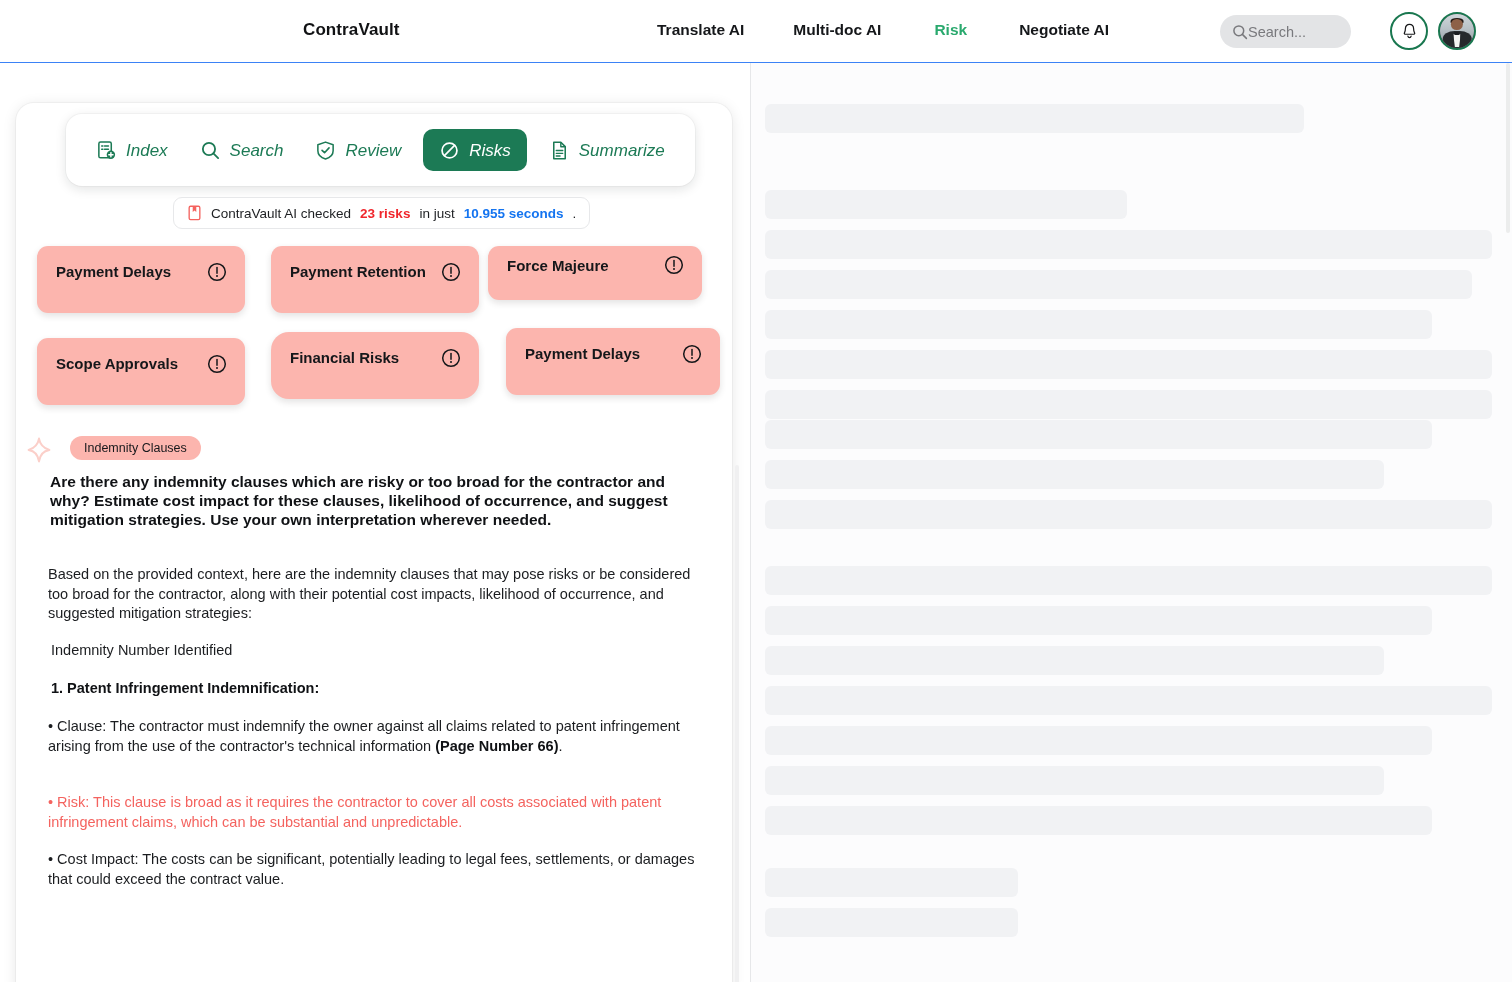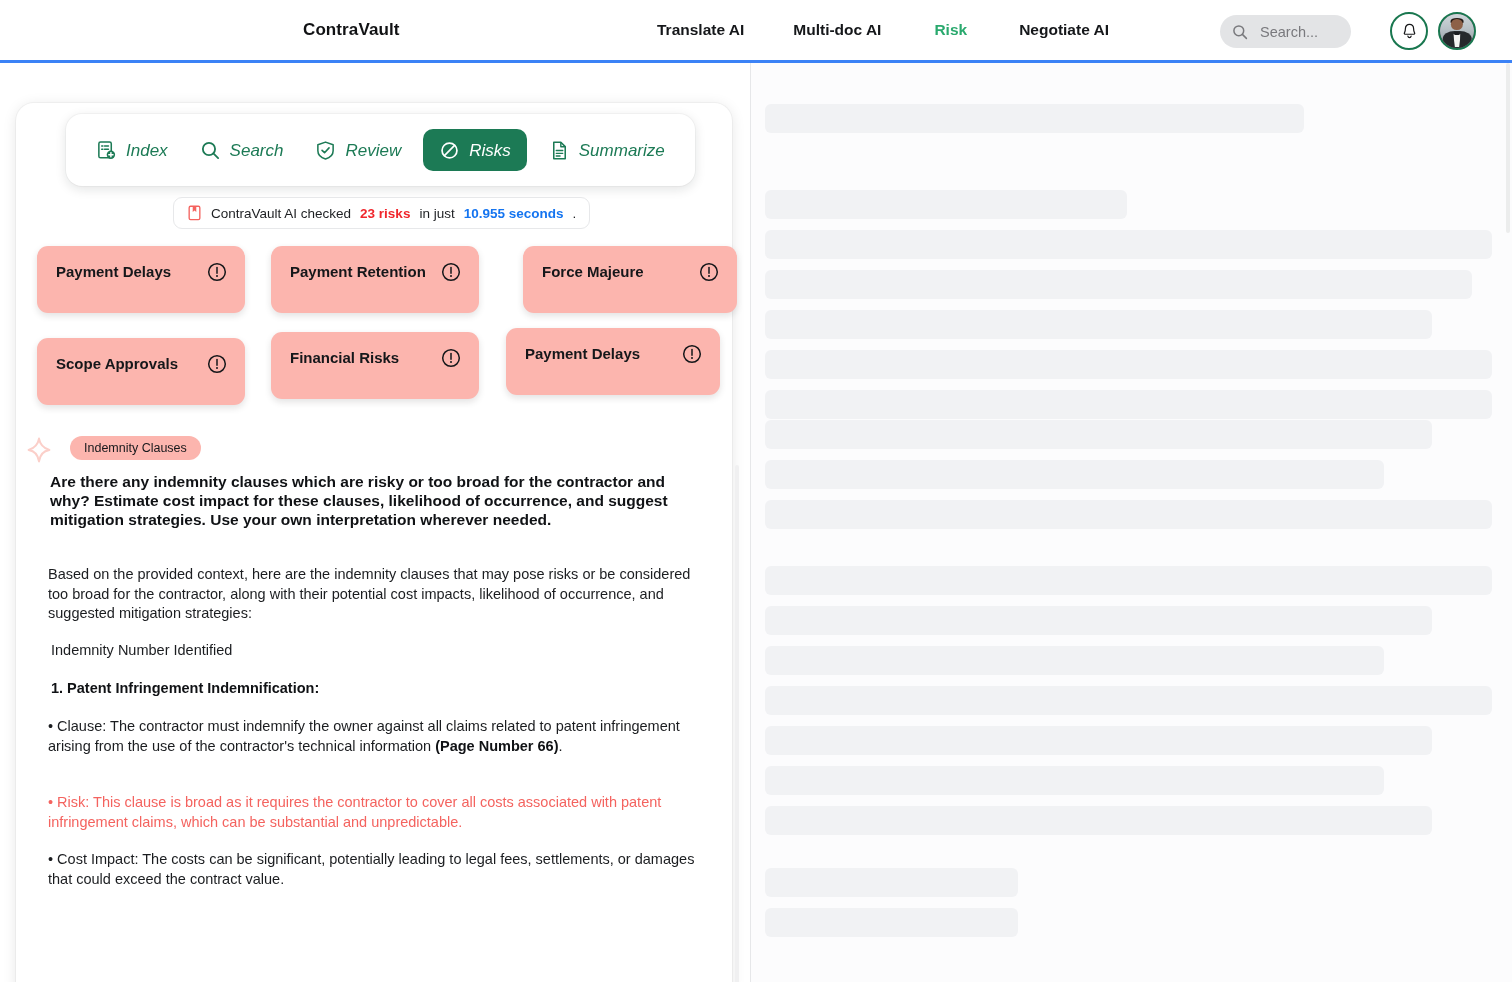--- a/index.html
+++ b/index.html
@@ -8,21 +8,21 @@
     background: #ffffff;
     font-family: "Liberation Sans", sans-serif;
     overflow: hidden;
   }
 
   
   .topbar {
     position: absolute; top: 0; left: 0;
     width: 1512px; height: 63px;
     background: #ffffff;
-    border-bottom: 3px solid #3b82f6;
+    border-bottom: 1px solid #3b82f6;
     display: flex; align-items: center;
   }
   .brand {
     position: absolute; left: 303px; top: 20px;
     font-size: 17px; font-weight: bold; color: #111214;
     letter-spacing: .1px;
   }
   .navlinks {
     position: absolute; left: 657px; top: 21px;
     display: flex; align-items: center; gap: 0; text-align: center;
@@ -33,21 +33,21 @@
   }
   .navlink.active { color: #2aa96e; }
   .nav-gap-1 { width: 49px; }
   .nav-gap-2 { width: 53px; }
   .nav-gap-3 { width: 52px; }
 
   .searchbox {
     position: absolute; left: 1220px; top: 15px;
     width: 131px; height: 33px;
     background: #e3e4e6; border-radius: 17px;
-    display: flex; align-items: center; padding-left: 12px; gap: 12px;
+    display: flex; align-items: center; padding-left: 12px; gap: 0;
     cursor: text;
   }
   .searchbox .ph { font-size: 14.5px; color: #79797d; }
 
   .icon-ring {
     position: absolute; top: 12px;
     width: 38px; height: 38px; border-radius: 50%;
     border: 2px solid #19774f;
     display: flex; align-items: center; justify-content: center;
     background: #fff; cursor: pointer; overflow: hidden;
@@ -298,39 +298,39 @@
 
 <div class="chip" style="left:271px; top:246px; width:208px; height:67px;text-align:right;">
   <span>Payment Retention</span>
   <svg class="excl" width="20" height="20" viewBox="0 0 20 20">
     <circle cx="10" cy="10" r="8.3" fill="none" stroke="#15171a" stroke-width="1.5"></circle>
     <line x1="10" y1="5.6" x2="10" y2="11.2" stroke="#15171a" stroke-width="1.5" stroke-linecap="round"></line>
     <circle cx="10" cy="14" r="1" fill="#15171a"></circle>
   </svg>
 </div>
 
-<div class="chip" style="left:523px; top:246px; width:214px; height:67px;text-align:center;">
+<div class="chip" style="left:488px; top:246px; width:214px; height:54px;text-align:center;">
   <span>Force Majeure</span>
   <svg class="excl" width="20" height="20" viewBox="0 0 20 20">
     <circle cx="10" cy="10" r="8.3" fill="none" stroke="#15171a" stroke-width="1.5"></circle>
     <line x1="10" y1="5.6" x2="10" y2="11.2" stroke="#15171a" stroke-width="1.5" stroke-linecap="round"></line>
     <circle cx="10" cy="14" r="1" fill="#15171a"></circle>
   </svg>
 </div>
 
 <div class="chip" style="left:37px;  top:338px; width:208px; height:67px;">
   <span>Scope Approvals</span>
   <svg class="excl" width="20" height="20" viewBox="0 0 20 20">
     <circle cx="10" cy="10" r="8.3" fill="none" stroke="#15171a" stroke-width="1.5"></circle>
     <line x1="10" y1="5.6" x2="10" y2="11.2" stroke="#15171a" stroke-width="1.5" stroke-linecap="round"></line>
     <circle cx="10" cy="14" r="1" fill="#15171a"></circle>
   </svg>
 </div>
 
-<div class="chip" style="left:271px; top:332px; width:208px; height:67px;">
+<div class="chip" style="left:271px; top:332px; width:208px; height:67px;border-radius:18px;">
   <span>Financial Risks</span>
   <svg class="excl" width="20" height="20" viewBox="0 0 20 20">
     <circle cx="10" cy="10" r="8.3" fill="none" stroke="#15171a" stroke-width="1.5"></circle>
     <line x1="10" y1="5.6" x2="10" y2="11.2" stroke="#15171a" stroke-width="1.5" stroke-linecap="round"></line>
     <circle cx="10" cy="14" r="1" fill="#15171a"></circle>
   </svg>
 </div>
 
 <div class="chip" style="left:506px; top:328px; width:214px; height:67px;">
   <span>Payment Delays</span>

